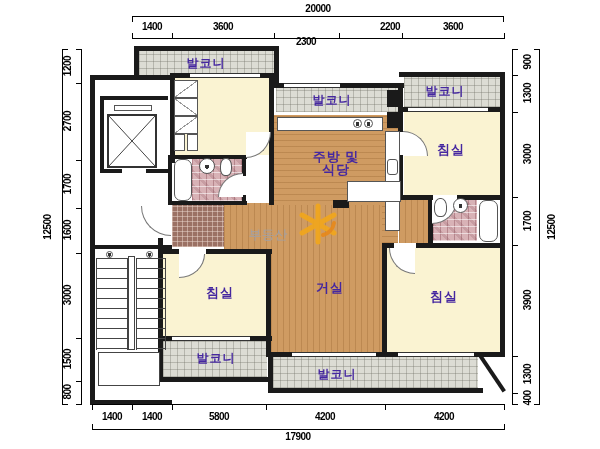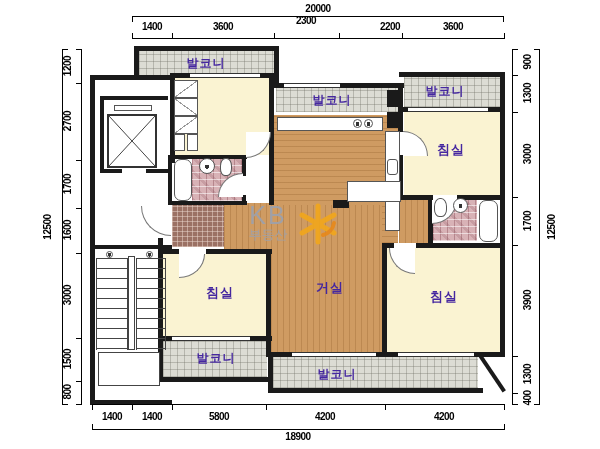--- a/index.html
+++ b/index.html
@@ -175,59 +175,62 @@
 
   <div class="abs rlabel" style="left:166px;top:57px;width:80px;">발코니</div>
   <div class="abs rlabel" style="left:292px;top:94px;width:80px;">발코니</div>
   <div class="abs rlabel" style="left:405px;top:85px;width:80px;">발코니</div>
   <div class="abs rlabel" style="left:176px;top:352px;width:80px;">발코니</div>
   <div class="abs rlabel" style="left:297px;top:368px;width:80px;">발코니</div>
   <div class="abs rlabel big" style="left:411px;top:143px;width:80px;">침실</div>
   <div class="abs rlabel big" style="left:180px;top:286px;width:80px;">침실</div>
   <div class="abs rlabel big" style="left:404px;top:290px;width:80px;">침실</div>
   <div class="abs rlabel big" style="left:290px;top:281px;width:80px;">거실</div>
-
-  <div class="abs wm-kb" style="left:240px;top:202px;width:56px;">KB</div>
+  <div class="abs" style="left:296px;top:150px;width:80px;">
+    <div class="rlabel big">주방 및</div>
+    <div class="rlabel big">식당</div>
+  </div>
+
   <div class="abs wm-sub" style="left:240px;top:228px;width:56px;">부동산</div>
   <div class="abs" style="left:296px;top:202px;width:46px;height:46px;opacity:.9;">
     <svg width="44" height="44" viewBox="0 0 44 44">
       <g stroke="#f2a71b" stroke-width="5" stroke-linecap="round">
         <line x1="22" y1="4" x2="22" y2="40"></line>
         <line x1="6" y1="13" x2="38" y2="31"></line>
         <line x1="6" y1="31" x2="38" y2="13"></line>
       </g>
       <path d="M27 33 A15 15 0 0 0 38 21" stroke="#e8891a" stroke-width="4" fill="none" stroke-linecap="round"></path>
     </svg>
   </div>
 
   <div class="abs dnum" style="left:293px;top:3px;width:50px;">20000</div>
   <div class="abs bro-d" style="left:132px;top:16px;width:372px;height:6px;"></div>
   <div class="abs dnum" style="left:130px;top:21px;width:44px;">1400</div>
   <div class="abs dnum" style="left:201px;top:21px;width:44px;">3600</div>
-  <div class="abs dnum" style="left:284px;top:15px;width:44px;">2300</div>
+  <div class="abs dnum" style="left:284px;top:36px;width:44px;">2300</div>
   <div class="abs dnum" style="left:368px;top:21px;width:44px;">2200</div>
   <div class="abs dnum" style="left:431px;top:21px;width:44px;">3600</div>
   <div class="abs bro-u" style="left:132px;top:33px;width:41px;height:6px;"></div>
   <div class="abs bro-u" style="left:172px;top:33px;width:103px;height:6px;"></div>
   <div class="abs bro-u" style="left:274px;top:33px;width:66px;height:6px;"></div>
   <div class="abs bro-u" style="left:339px;top:33px;width:64px;height:6px;"></div>
   <div class="abs bro-u" style="left:402px;top:33px;width:103px;height:6px;"></div>
 
   <div class="abs bro-d" style="left:92px;top:404px;width:41px;height:6px;"></div>
   <div class="abs bro-d" style="left:132px;top:404px;width:41px;height:6px;"></div>
   <div class="abs bro-d" style="left:172px;top:404px;width:95px;height:6px;"></div>
   <div class="abs bro-d" style="left:266px;top:404px;width:120px;height:6px;"></div>
   <div class="abs bro-d" style="left:385px;top:404px;width:120px;height:6px;"></div>
   <div class="abs dnum" style="left:90px;top:411px;width:44px;">1400</div>
   <div class="abs dnum" style="left:130px;top:411px;width:44px;">1400</div>
   <div class="abs dnum" style="left:197px;top:411px;width:44px;">5800</div>
   <div class="abs dnum" style="left:303px;top:411px;width:44px;">4200</div>
   <div class="abs dnum" style="left:422px;top:411px;width:44px;">4200</div>
   <div class="abs bro-u" style="left:92px;top:424px;width:413px;height:6px;"></div>
-  <div class="abs dnum" style="left:273px;top:431px;width:50px;">18900</div>
+  <div class="abs dnum" style="left:273px;top:431px;width:50px;">17900</div>
 
   <div class="abs dnum vlabel" style="left:28px;top:221px;width:40px;">12500</div>
   <div class="abs bro-l" style="left:62px;top:49px;width:6px;height:356px;"></div>
   <div class="abs bro-r" style="left:76px;top:49px;width:6px;height:35px;"></div>
   <div class="abs bro-r" style="left:76px;top:83px;width:6px;height:78px;"></div>
   <div class="abs bro-r" style="left:76px;top:160px;width:6px;height:49px;"></div>
   <div class="abs bro-r" style="left:76px;top:208px;width:6px;height:46px;"></div>
   <div class="abs bro-r" style="left:76px;top:253px;width:6px;height:86px;"></div>
   <div class="abs bro-r" style="left:76px;top:338px;width:6px;height:44px;"></div>
   <div class="abs bro-r" style="left:76px;top:381px;width:6px;height:24px;"></div>

